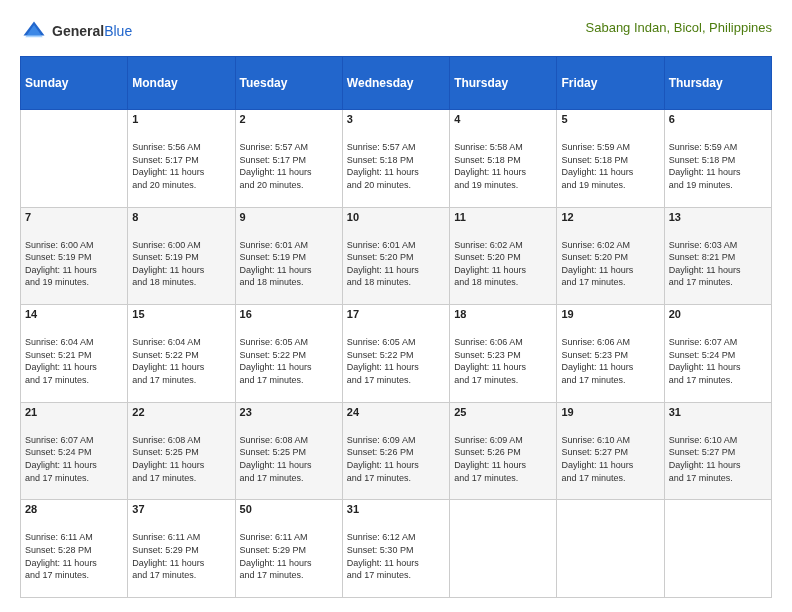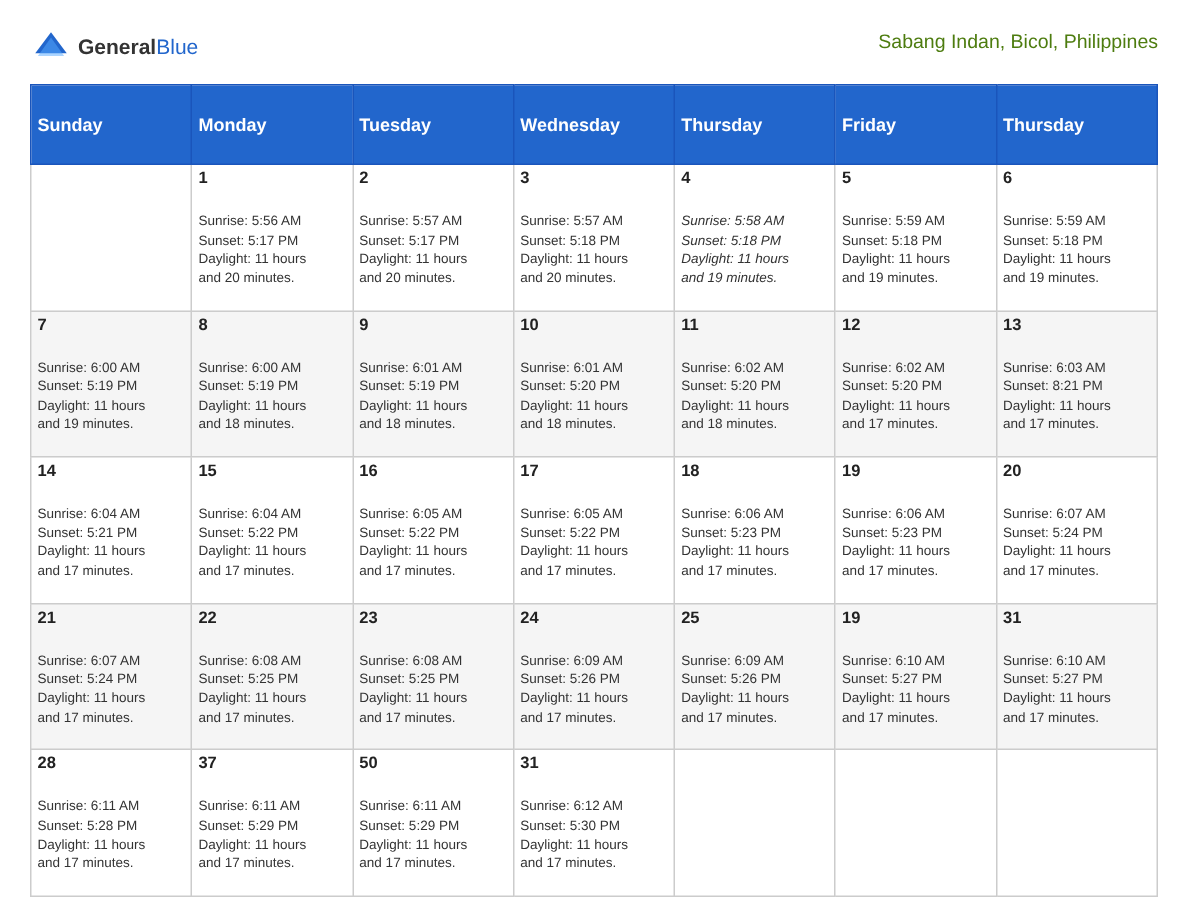--- a/index.html
+++ b/index.html
@@ -162,21 +162,21 @@
           </td>
           <td>
             <span class="day-num">3</span>
             <div class="day-info" style="white-space: pre-line;">Sunrise: 5:57 AM
 Sunset: 5:18 PM
 Daylight: 11 hours
 and 20 minutes.</div>
           </td>
           <td>
             <span class="day-num">4</span>
-            <div class="day-info" style="white-space: pre-line; font-style: italic;">Sunrise: 5:58 AM
+            <div class="day-info" style="white-space: pre-line;">Sunrise: 5:58 AM
 Sunset: 5:18 PM
 Daylight: 11 hours
 and 19 minutes.</div>
           </td>
           <td>
             <span class="day-num">5</span>
             <div class="day-info" style="white-space: pre-line;">Sunrise: 5:59 AM
 Sunset: 5:18 PM
 Daylight: 11 hours
 and 19 minutes.</div>

